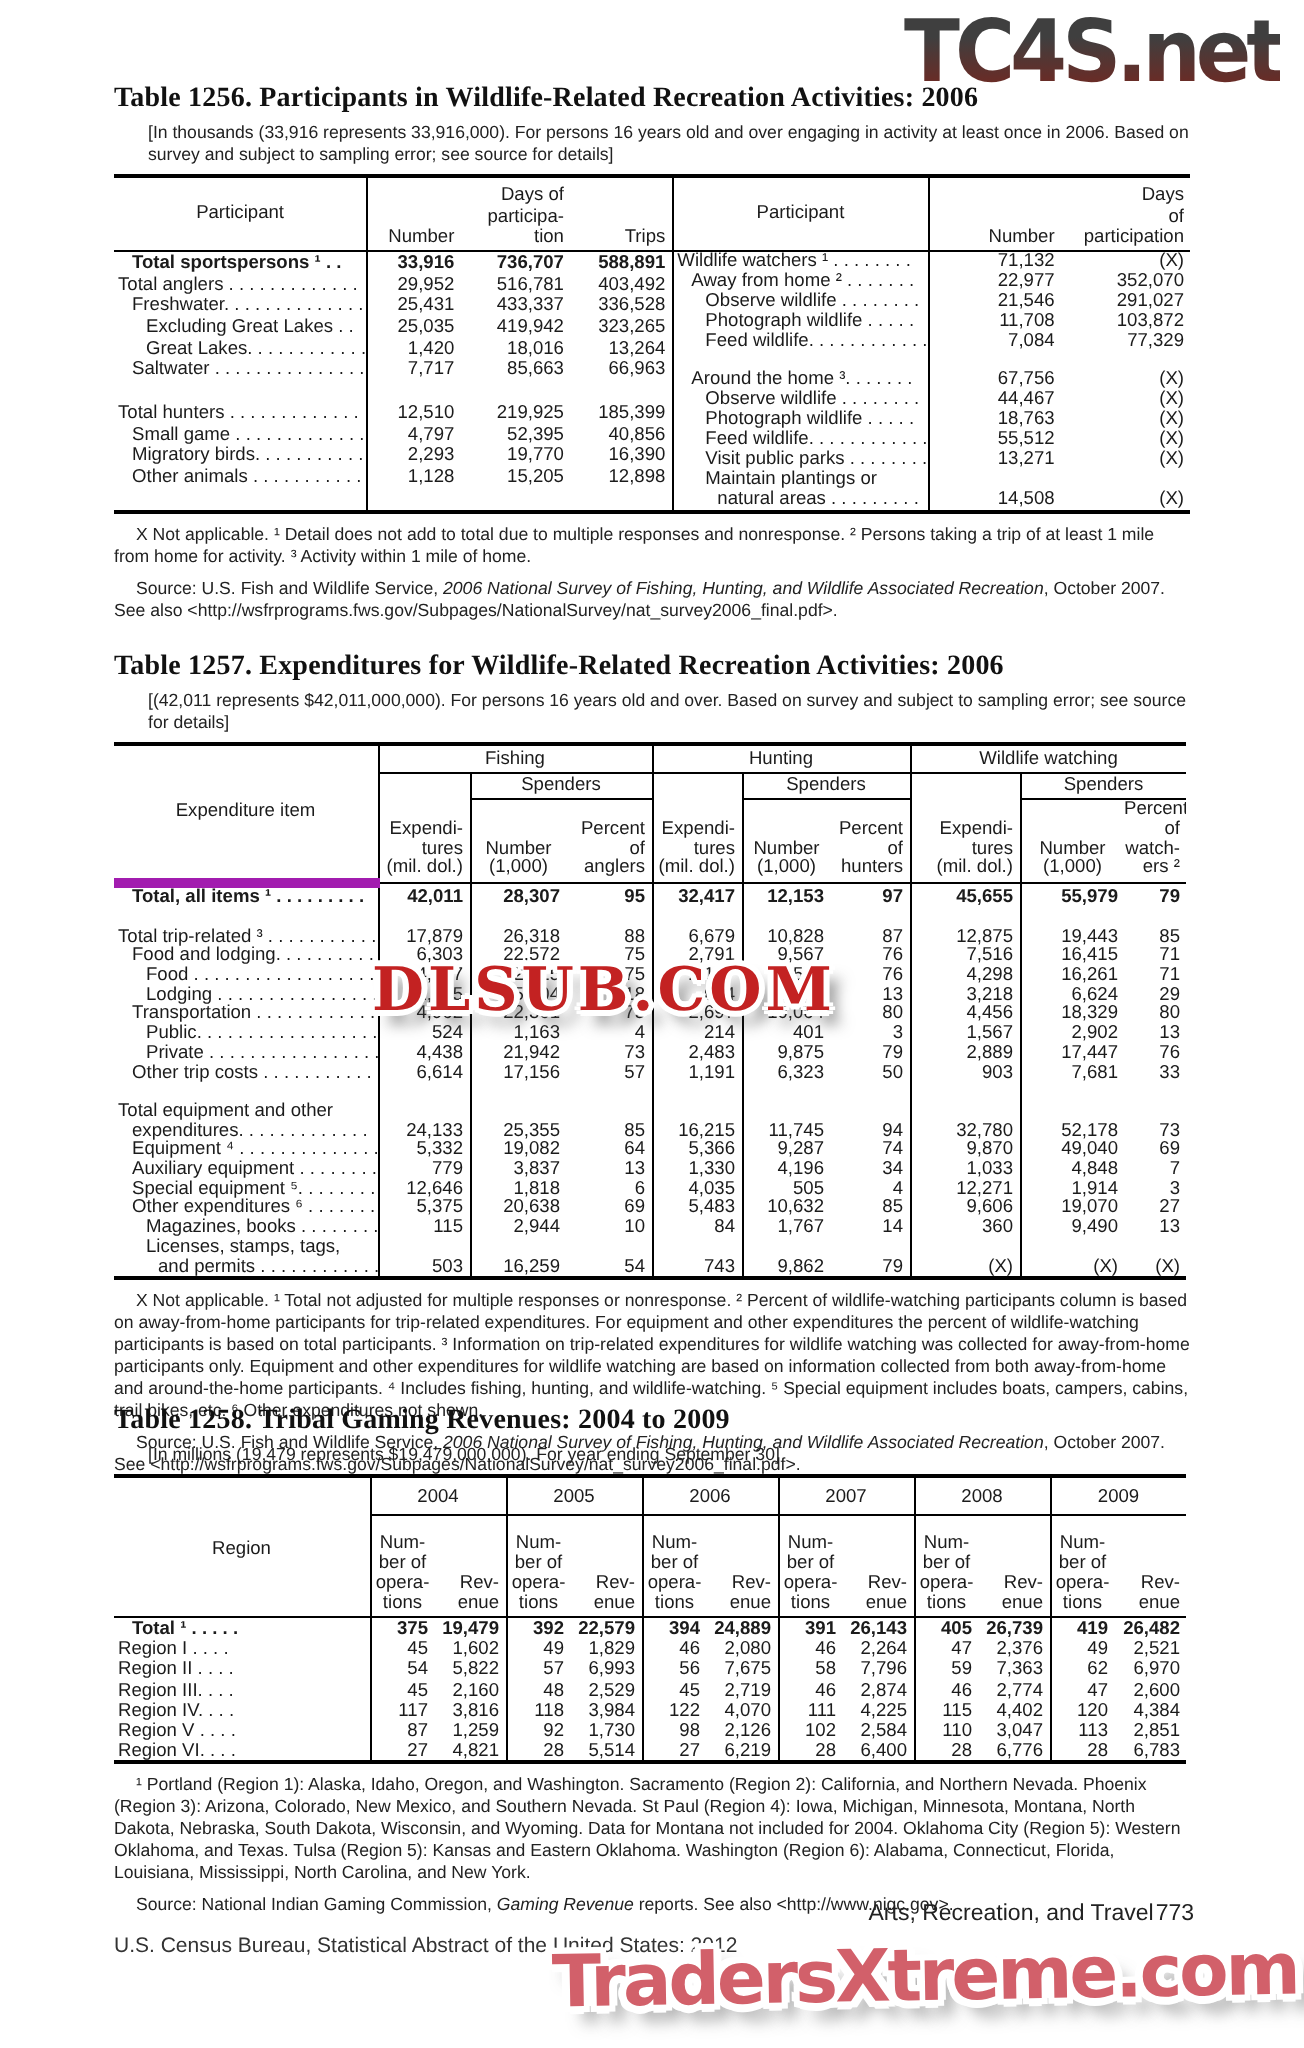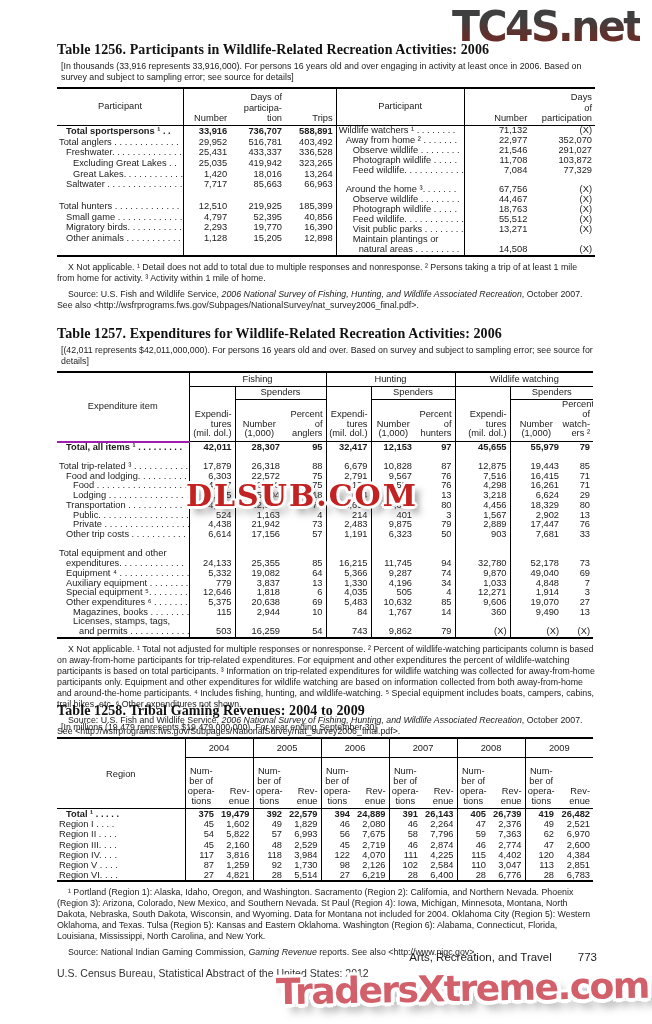--- a/index.html
+++ b/index.html
@@ -2,21 +2,21 @@
 <html><head>
 <meta charset="utf-8">
 <style>
   html,body{margin:0;padding:0;background:#888;}
   .page{position:relative;width:652px;height:1024px;background:#fff;overflow:hidden;
         font-family:"Liberation Sans",sans-serif;color:#1b1b1b;}
   .sec{position:absolute;left:57px;width:538px;}
   .sec1{top:42px;} .sec2{top:326px;} .sec3{top:703px;}
   h2.tbl-title{margin:0;font-family:"Liberation Serif",serif;font-weight:bold;
         font-size:14px;letter-spacing:.1px;color:#111;}
-  p.subtitle{margin:3px 0 0 4px;font-size:8.8px;line-height:11px;color:#222;}
+  p.subtitle{margin:3px 0 0 17px;font-size:8.8px;line-height:11px;color:#222;}
   p.fnote{margin:5px 0 0 0;font-size:8.8px;line-height:11px;color:#222;text-indent:11px;}
   p.fnote .it{font-style:italic;}
   table{border-collapse:collapse;table-layout:fixed;font-size:9.3px;color:#1b1b1b;}
   td,th{padding:0;vertical-align:bottom;overflow:hidden;}
   th{font-weight:400;margin-top:44px;}
   .num{text-align:right;padding-right:3px;white-space:nowrap;}
   .lbl{text-align:left;white-space:nowrap;}
   .br{border-right:1px solid #000;}
   tr.b td{font-weight:bold;}
   .ind0{padding-left:2px;} .ind1{padding-left:9px;} .ind2{padding-left:16px;} .ind3{padding-left:22px;}
@@ -31,30 +31,30 @@
   table.t-right{border-left:1px solid #000;}
   
   table.t1257{margin-top:4px;border-top:2px solid #000;border-bottom:2px solid #000;width:536px;}
   table.t1257 tbody tr td{height:9.7px;line-height:9.7px;}
   table.t1257 thead th{white-space:pre-line;line-height:9.8px;}
   th.grp{text-align:center;border-bottom:1px solid #000;height:13px;vertical-align:middle;}
   th.sub{text-align:center;border-bottom:1px solid #000;height:12px;vertical-align:middle;}
   th.colh{vertical-align:bottom;padding-bottom:2px;border-bottom:1px solid #000;height:30px;}
   th.colh.rnum{text-align:right;padding-right:3px;}
   th.colh.cnum{text-align:center;}
-  th.stub2{vertical-align:middle;text-align:center;border-bottom:2px solid #a21caf;}
+  th.stub2{vertical-align:middle;text-align:center;border-bottom:5px solid #a21caf;}
   
   table.t1258{margin-top:4px;border-top:2px solid #000;border-bottom:2px solid #000;width:536px;}
   table.t1258 tbody tr td{height:10.2px;line-height:10.2px;}
   table.t1258 th.year{text-align:center;border-bottom:1px solid #000;height:18px;vertical-align:middle;}
   table.t1258 th.colh{height:48px;}
   table.t1258 th.stub3{vertical-align:middle;text-align:center;border-bottom:1px solid #000;}
   
   .footer-right{position:absolute;right:55px;top:951px;font-size:11.5px;color:#222;}
-  .footer-right .pg{margin-left:26px;}
+  .footer-right .pg{margin-left:1px;}
   .imprint{position:absolute;left:57px;top:967px;font-size:10.5px;color:#333;}
   
   .wm{position:absolute;pointer-events:none;white-space:nowrap;}
   .wm-top{top:2px;left:452px;font-family:"DejaVu Sans",sans-serif;font-weight:bold;
      font-size:41px;letter-spacing:-2.5px;transform:scaleY(1.05);
      background:linear-gradient(#3f3f3f 35%,#6e2a24 85%);
      -webkit-background-clip:text;background-clip:text;color:transparent;z-index:9;}
   .wm-mid{top:478px;left:186px;font-family:"DejaVu Serif",serif;font-weight:bold;
      font-size:30px;letter-spacing:2px;color:#c32222;z-index:9;
      text-shadow:-2px -2px 0 #fff,2px -2px 0 #fff,-2px 2px 0 #fff,2px 2px 0 #fff,

